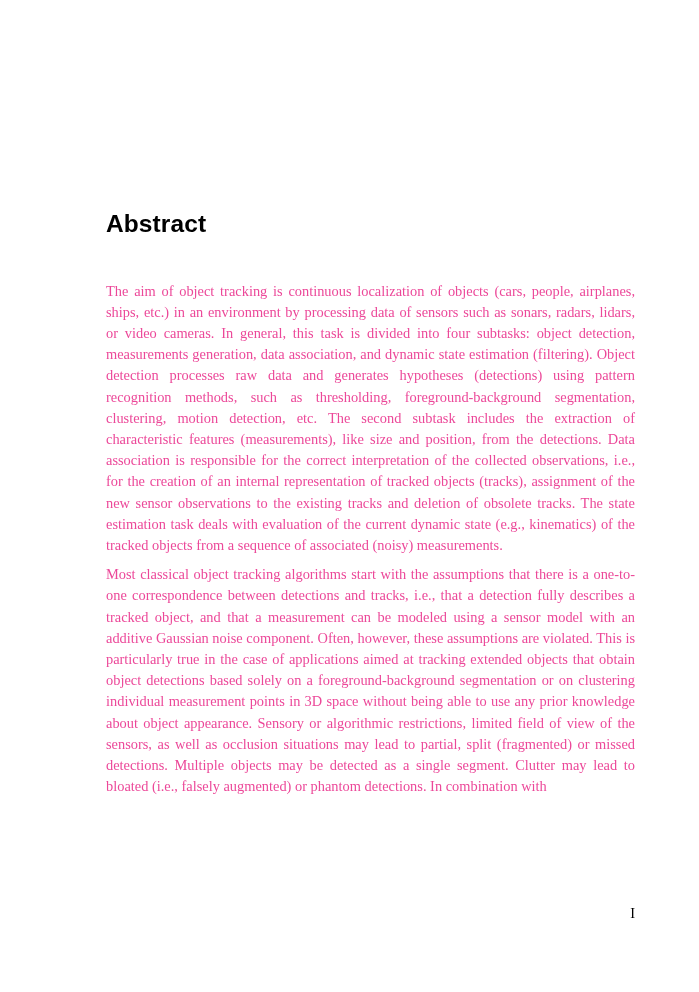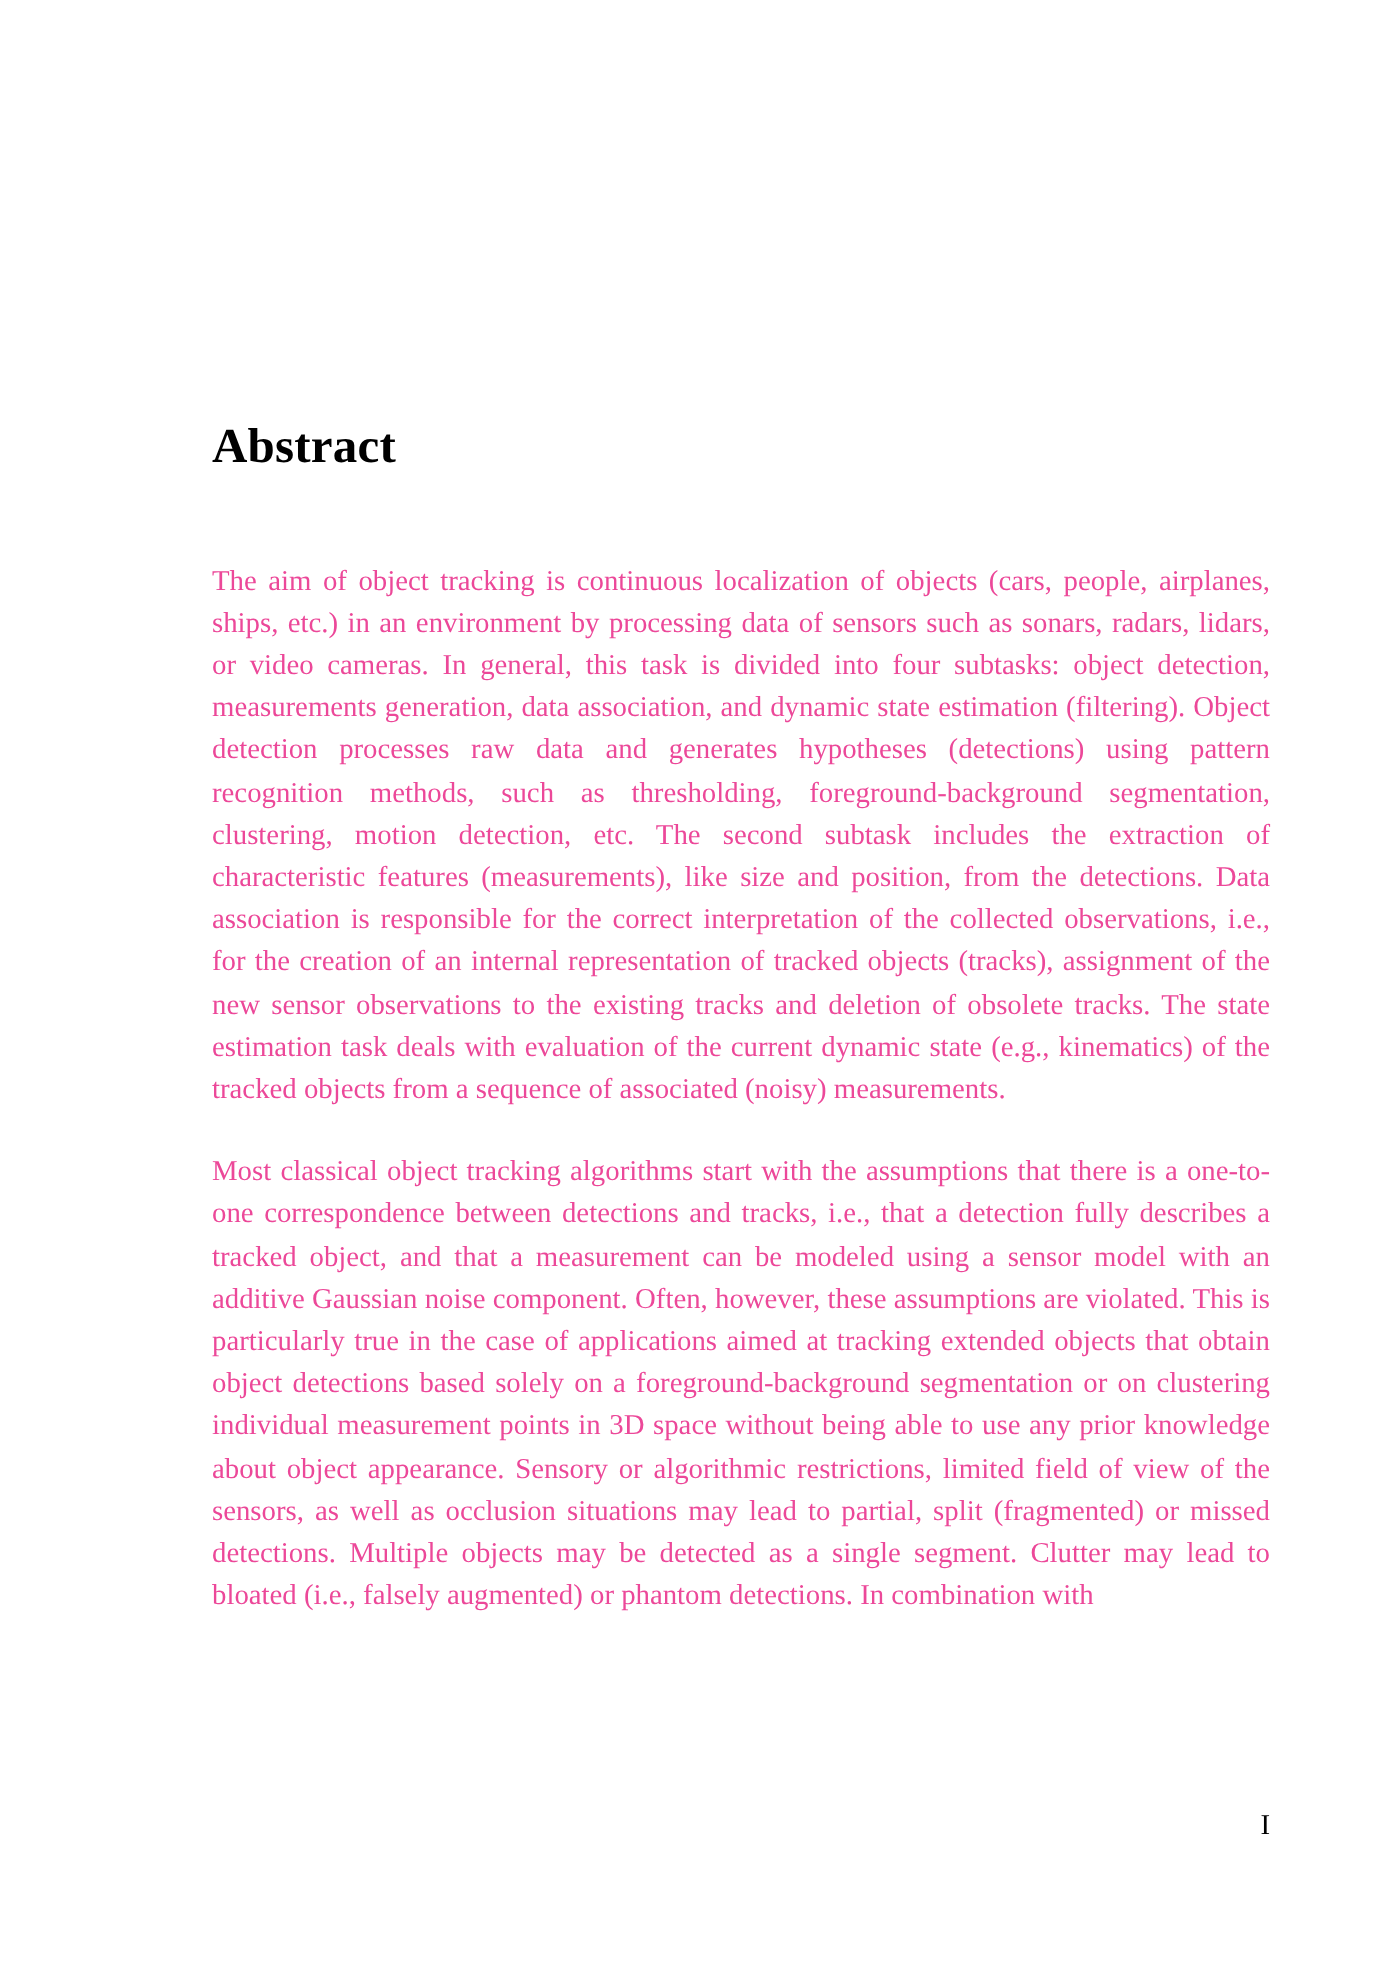--- a/index.html
+++ b/index.html
@@ -27,21 +27,21 @@
   }
 
   .content-block {
     position: absolute;
     left: 106px;
     top: 212px;
     width: 529px;
   }
 
   .chapter-heading {
-    font-family: Liberation Serif, serif;
+    font-family: Liberation Sans, sans-serif;
     font-size: 24.5px;
     font-weight: bold;
     line-height: 1.0;
     letter-spacing: 0.1px;
     margin: 0 0 44px 0;
     color: #000000;
   }
 
   .body-paragraph {
     font-family: "Liberation Serif", "DejaVu Serif", serif;
@@ -49,21 +49,21 @@
     line-height: 21.2px;
     text-align: justify;
     text-justify: inter-word;
     hyphens: none;
     margin: 0;
     color: #ec4899;
     text-indent: 0;
   }
 
   .body-paragraph + .body-paragraph {
-    margin-top: 20px;
+    margin-top: 8px;
   }
 
   .folio {
     position: absolute;
     left: 106px;
     top: 903px;
     width: 529px;
     text-align: right;
     font-family: "Liberation Serif", "DejaVu Serif", serif;
     font-size: 14.4px;

